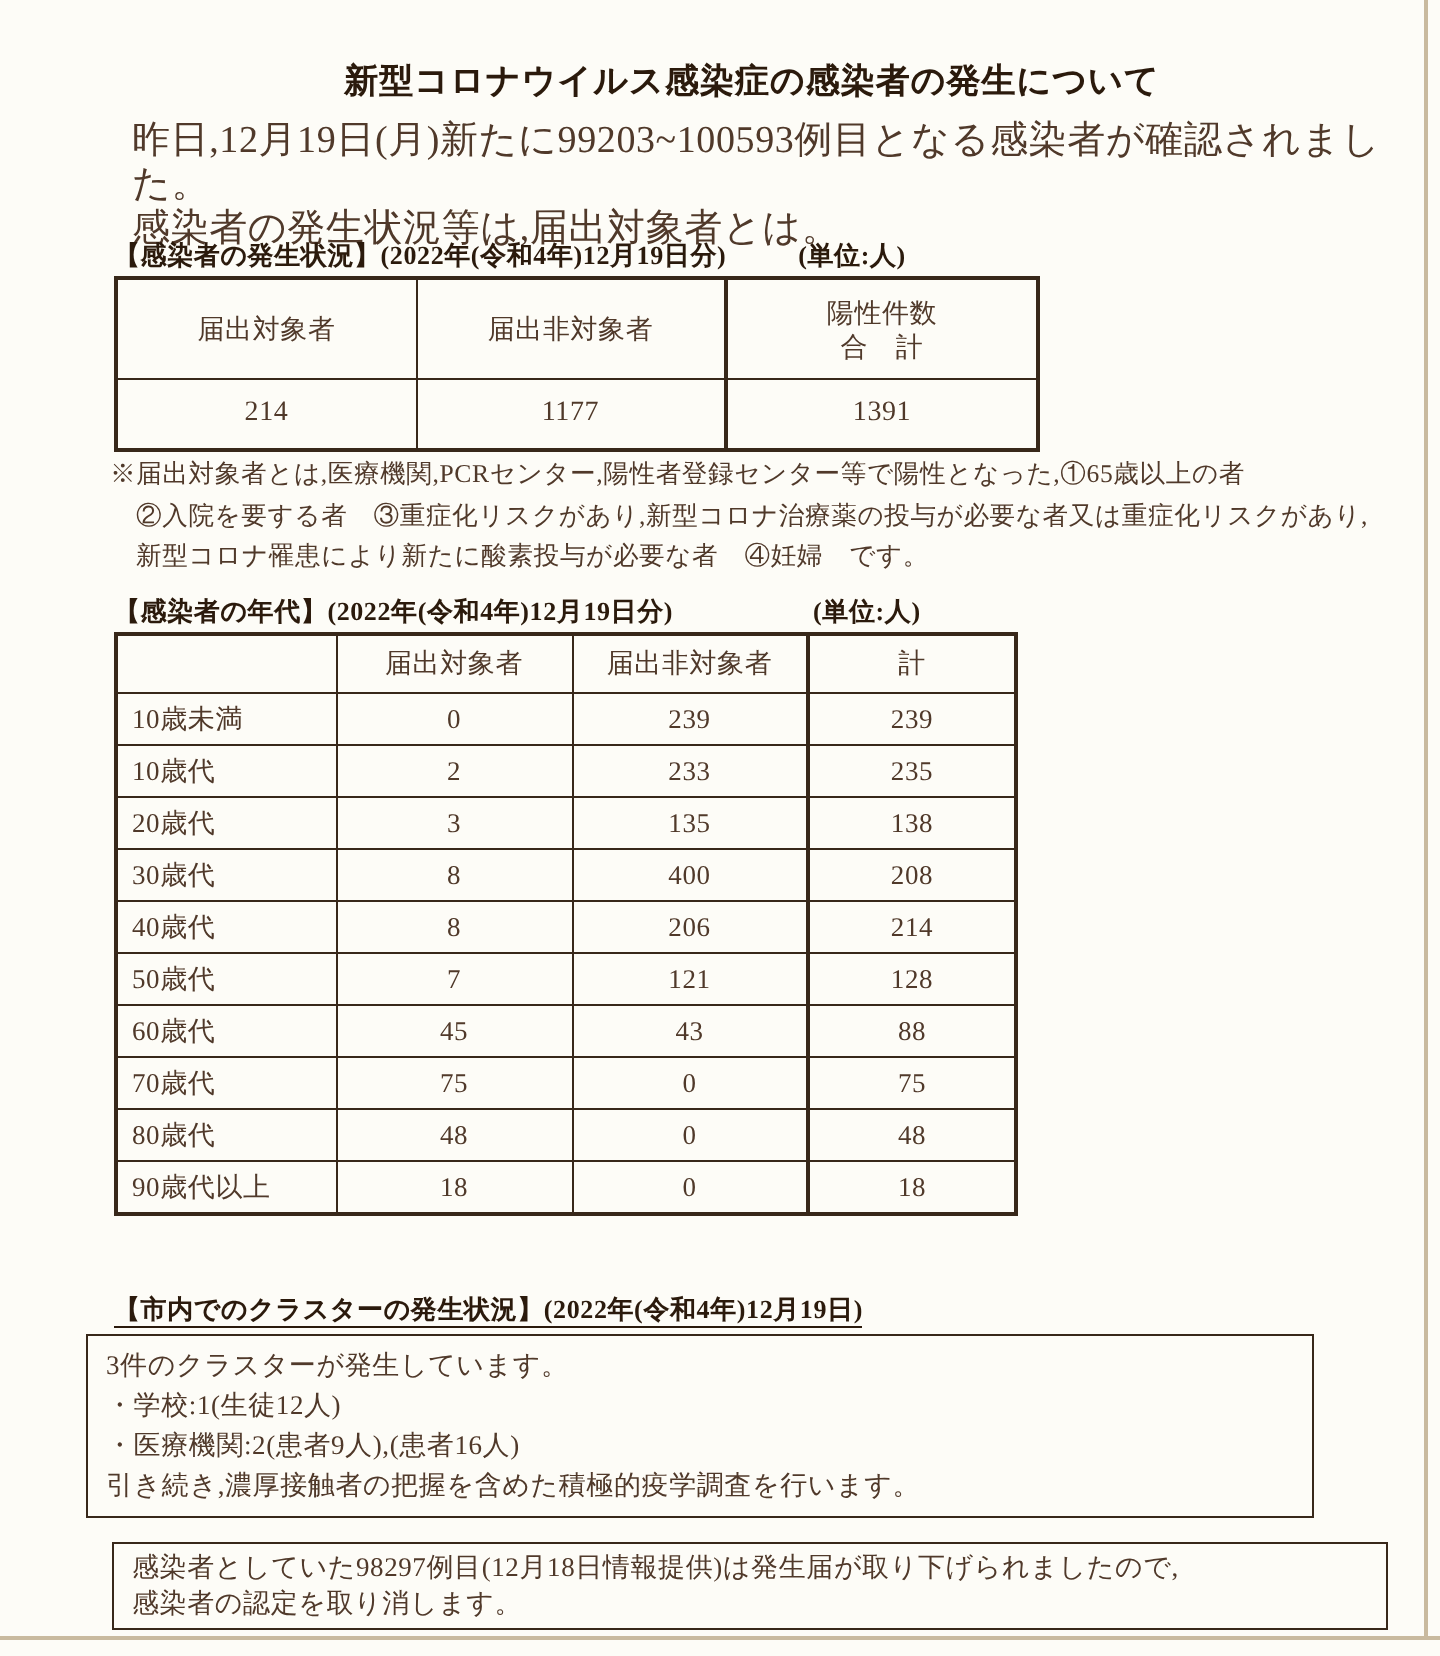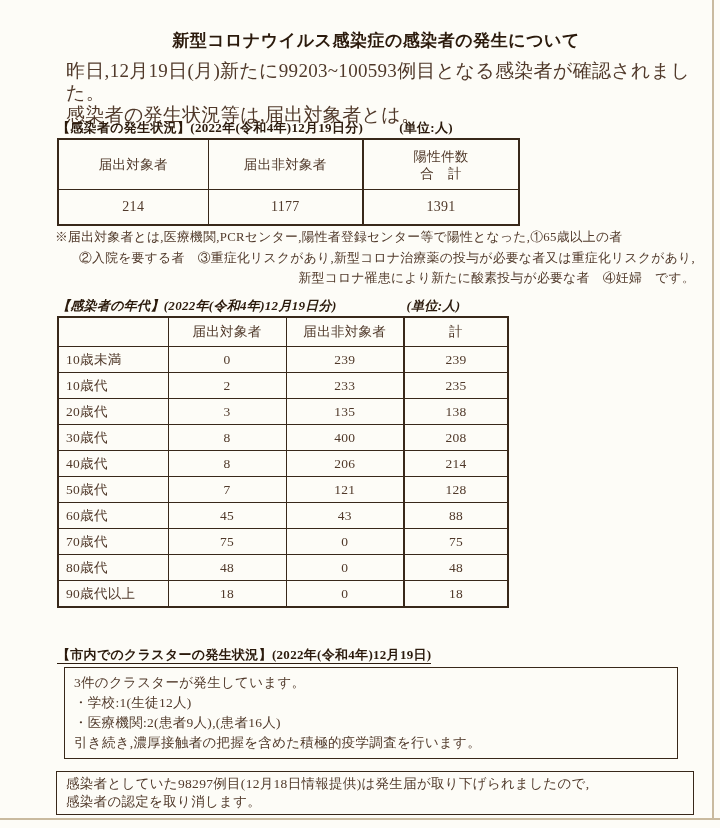--- a/index.html
+++ b/index.html
@@ -15,42 +15,42 @@
     color:var(--text); letter-spacing:0.3px;
   }
   .title{
     position:absolute; top:13px; left:0; width:720px;
     text-align:center; font-size:17px; font-weight:bold;
     color:var(--heading); letter-spacing:0.5px; margin:16px;
   }
   .intro{position:absolute; top:60px; left:66px; width:645px; font-size:19px; line-height:22px;}
   .sec-heading{position:absolute; font-size:13px; font-weight:bold; color:var(--heading); white-space:nowrap;}
   .h-occ{top:119px; left:57px;}
-  .h-age{top:297px; left:57px;font-style:italic;}
+  .h-age{top:297px; left:57px;}
   .h-cluster{top:646px; left:57px;}
   .h-cluster .hd{border-bottom:1.5px solid var(--heading); padding-bottom:1px;font-family:Liberation Serif, serif;}
   .unit-occ{margin-left:36px;}
   .unit-age{margin-left:70px;}
   table{border-collapse:collapse; table-layout:fixed;}
   .t1{position:absolute; top:138px; left:57px; width:461px; border:2px solid var(--border);}
   .t1 th,.t1 td{border:1px solid var(--border); text-align:center; font-weight:normal; font-size:13.5px; padding:0;}
   .t1 .hrow th{height:49px;}
   .t1 .vrow td{height:34px; font-size:14px;}
   .t1 th:last-child,.t1 td:last-child{border-left:2px solid var(--border);}
   .t1 .two-line div{line-height:17px;}
   .notes{position:absolute; top:227px; left:55px; width:640px; font-size:12.8px; line-height:20.5px;}
-  .notes .cont{padding-left:13px;text-align:right;}
+  .notes .cont{padding-left:13px;}
   .t2{position:absolute; top:316px; left:57px; width:450px; border:2px solid var(--border);}
   .t2 th,.t2 td{border:1px solid var(--border); text-align:center; font-weight:normal; font-size:13.5px; padding:0;}
   .t2 .hrow th{height:28px;}
   .t2 td{height:25px;}
   .t2 th:last-child,.t2 td:last-child{border-left:2px solid var(--border);}
   .t2 td.lbl{text-align:left; padding-left:7px;}
   .box{position:absolute; border:1.5px solid var(--border); background:transparent;}
-  .cluster-box{top:667px; left:64px; width:594px; padding:5px 9px; font-size:13.5px; line-height:20px;}
+  .cluster-box{top:667px; left:43px; width:594px; padding:5px 9px; font-size:13.5px; line-height:20px;}
   .notice-box{top:771px; left:56px; width:618px; padding:3px 9px; font-size:13.5px; line-height:18px;}
   .edge-right{position:absolute; top:0; left:712px; width:2px; height:820px; background:var(--page-edge);}
   .edge-bottom{position:absolute; top:818px; left:0; width:720px; height:2px; background:var(--page-edge);}
 </style>
 </head>
 <body>
 
 <div class="page">
 
   <h1 class="title">新型コロナウイルス感染症の感染者の発生について</h1>

